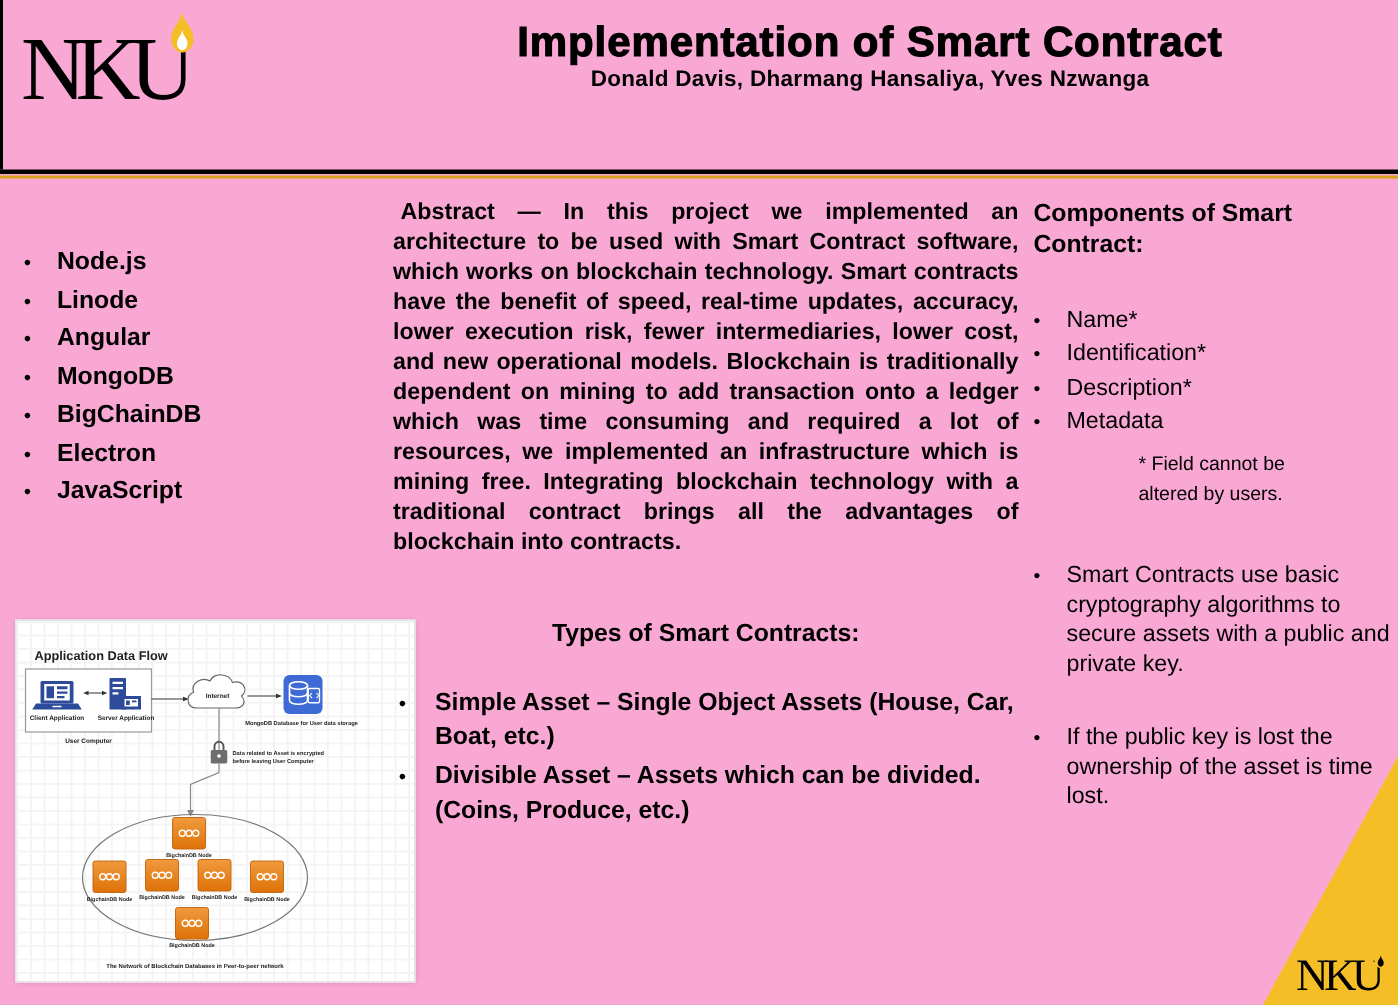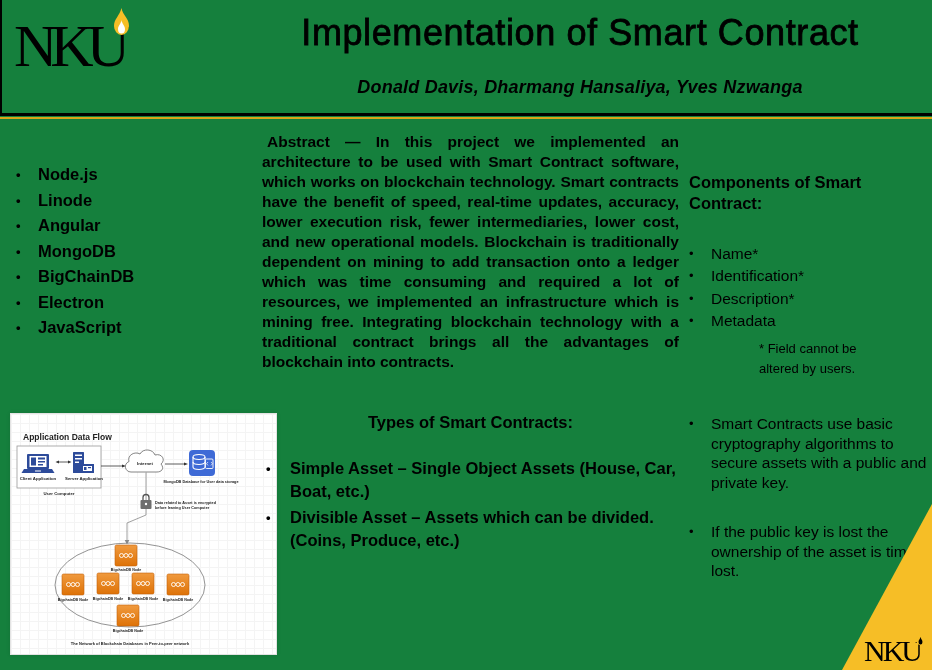--- a/index.html
+++ b/index.html
@@ -1,33 +1,33 @@
 <!DOCTYPE html>
 <html><head>
 <meta charset="utf-8">
 <style>
   * { margin:0; padding:0; box-sizing:border-box; }
   html,body { width:932px; height:670px; background:#fff; overflow:hidden; }
   body { font-family:"Liberation Sans", sans-serif; color:#000; position:relative; }
 
-  .poster { position:absolute; inset:0; background:#15803d; }
+  .poster { position:absolute; inset:0; background:#f9a8d4; }
 
   
   .header { position:absolute; top:0; left:0; right:0; height:113px; border-left:2px solid #000; }
   .logo-block { position:absolute; left:12px; top:16px; display:flex; align-items:center; gap:12px; }
   .nku-mark { position:relative; font-family:"Liberation Serif", serif; font-size:60px; line-height:1;
               letter-spacing:-7px; font-weight:400; padding-right:10px; }
   .nku-flame { position:absolute; right:2px; top:-8px; width:19px; height:30px; }
   .logo-text { font-family:"Liberation Serif", serif; padding-top:4px; }
   .logo-text .big { font-size:19px; line-height:1.05; letter-spacing:0.5px; }
   .logo-text .small { font-size:11px; letter-spacing:4.5px; margin-top:2px; }
 
   .title-block { position:absolute; left:228px; right:2px; top:12px; text-align:center; }
-  .poster-title { font-size:36px; font-weight:400; letter-spacing:0.6px; -webkit-text-stroke:0.8px #000; }
-  .poster-authors { font-size:18px; font-style:italic; font-weight:700; margin-top:23px; letter-spacing:0.2px; }
+  .poster-title { font-size:28px; font-weight:700; letter-spacing:0.6px; -webkit-text-stroke:0.8px #000; }
+  .poster-authors { font-size:15px; font-weight:700; margin-top:0; letter-spacing:0.2px; }
   .poster-sponsor { font-size:18px; margin-top:7px; }
 
   .divider { position:absolute; top:113px; left:0; right:0; }
   .divider-black { height:3px; background:#000; }
   .divider-gold  { height:2px; background:#D9A419; margin-top:1px; }
 
   
   .col-left { position:absolute; left:16px; top:131px; width:230px; }
   .left-heading { font-size:16.5px; font-weight:700; line-height:1.28; }
   .tech-list { margin-top:31px; }
@@ -46,21 +46,21 @@
 
   
   .col-mid { position:absolute; left:262px; top:132px; width:417px; }
   .abstract { font-size:15.5px; font-weight:700; line-height:20px; text-align:justify; text-indent:5px; }
   .types-heading { text-align:center; font-size:16.5px; font-weight:700; margin-top:41px; }
   .types-list { margin-top:25px; padding-left:4px; }
   .types-list .b-item { font-size:16.5px; font-weight:700; line-height:23px; margin-bottom:3px; }
   .types-list .b-dot { width:24px; flex:0 0 24px; }
 
   
-  .col-right { position:absolute; left:689px; top:132px; width:243px;margin-top:40px; }
+  .col-right { position:absolute; left:689px; top:132px; width:243px; }
   .right-heading { font-size:16.5px; font-weight:700; line-height:1.3; }
   .comp-list { margin-top:28px; }
   .comp-list .b-item { font-size:15.5px; line-height:22.5px; }
   .comp-note { margin:6px 0 0 70px; font-size:13px; line-height:1.55; width:125px; }
   .right-bullets { margin-top:35px; }
   .right-bullets .b-item { font-size:15.5px; line-height:19.5px; margin-bottom:30px; }
 
   
   .corner { position:absolute; right:0; bottom:0; width:90px; height:166px; background:#F6BE26;
             clip-path:polygon(100% 0, 100% 100%, 0 100%); }

